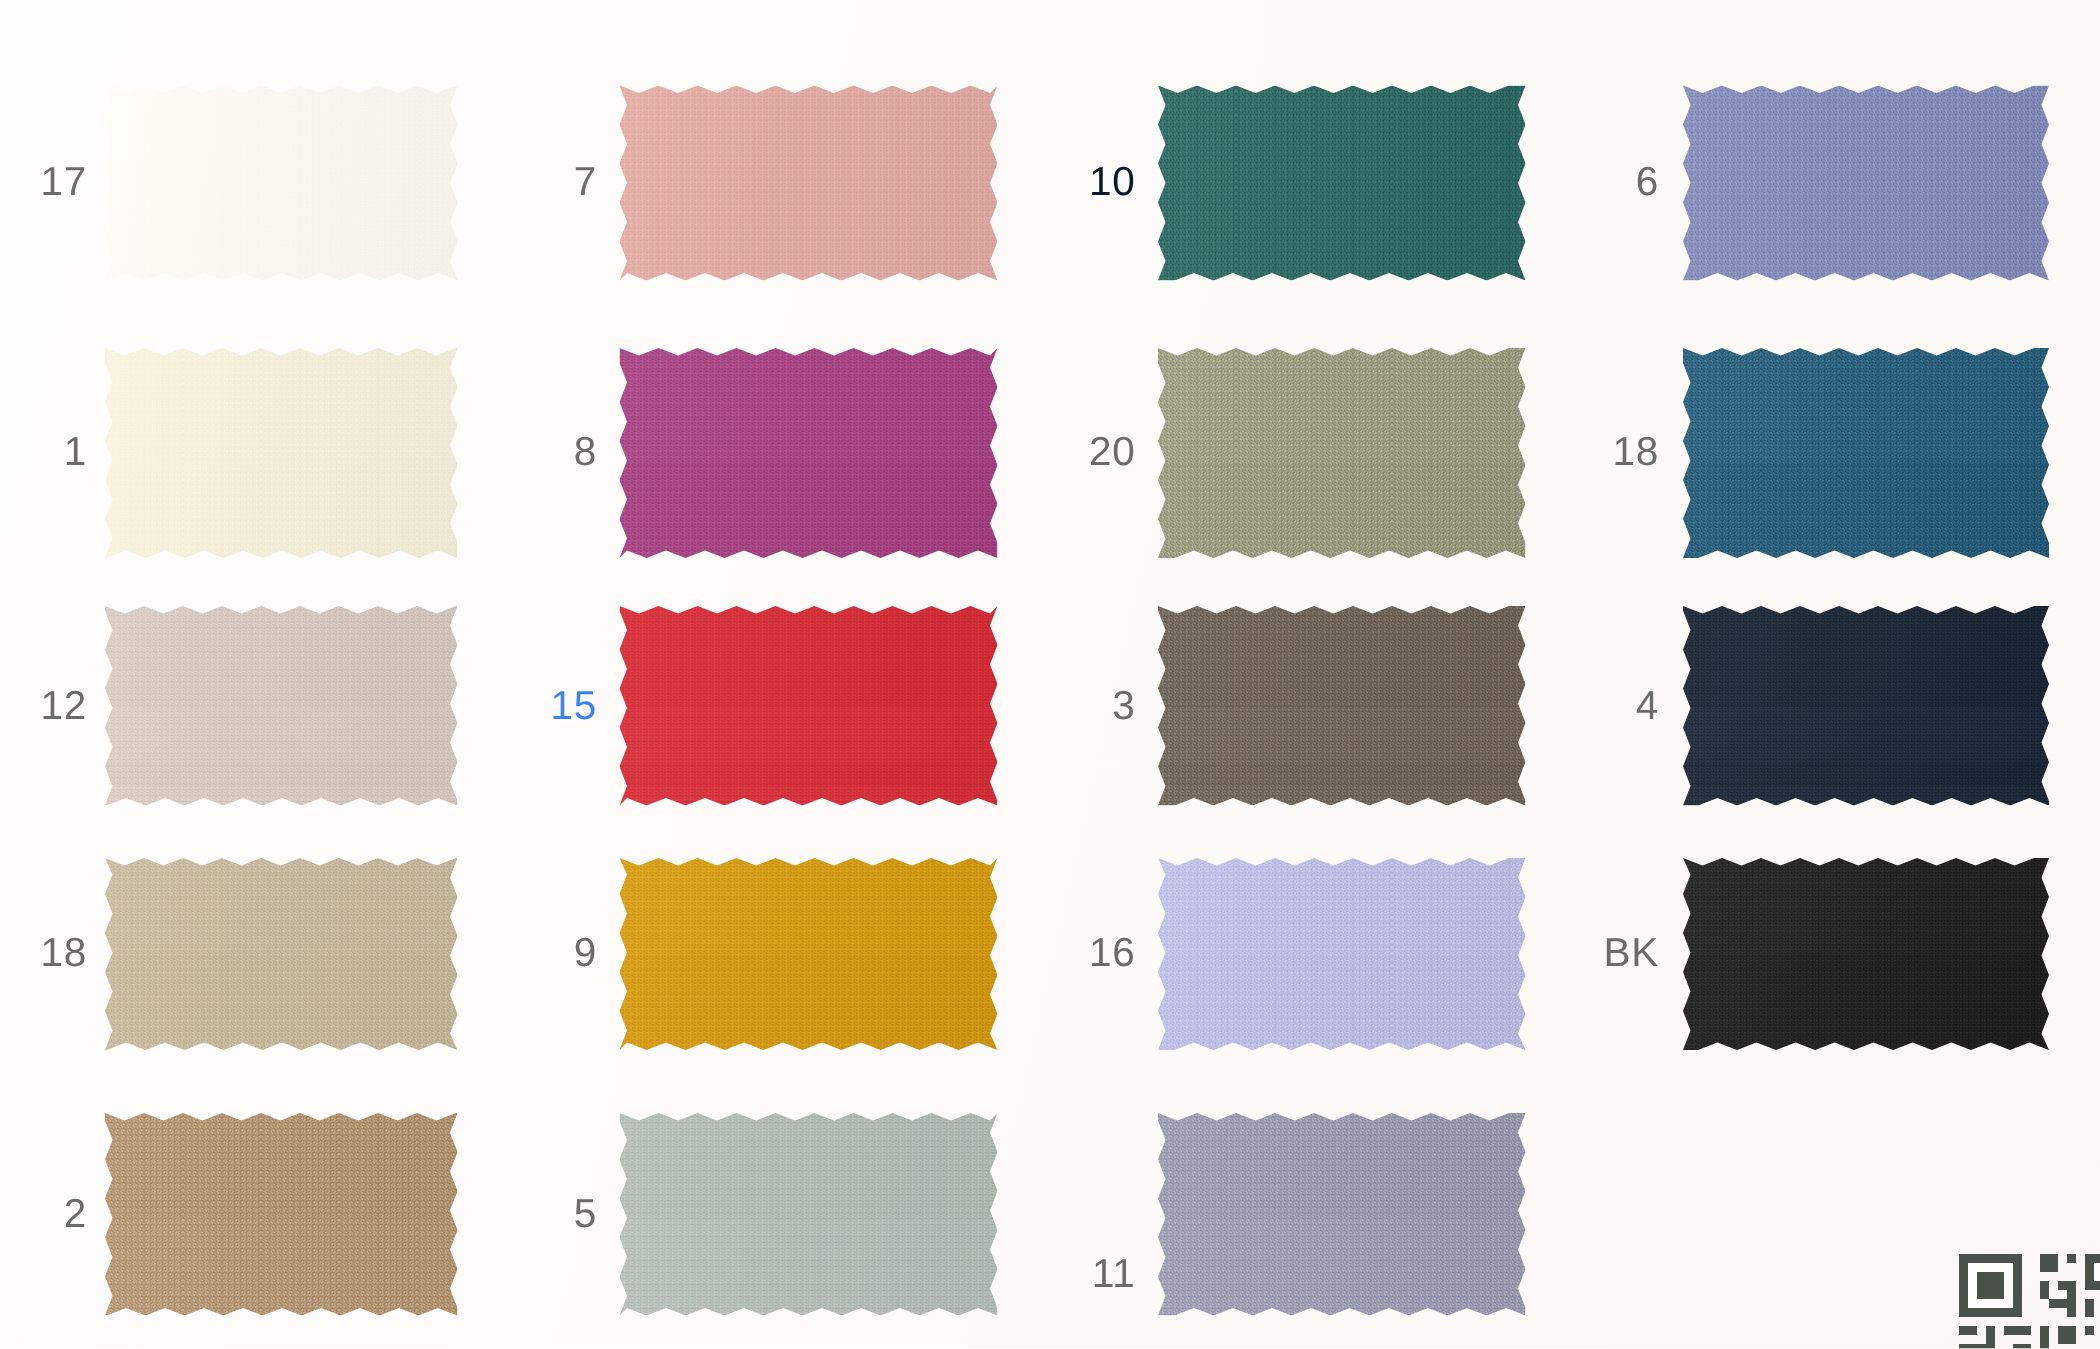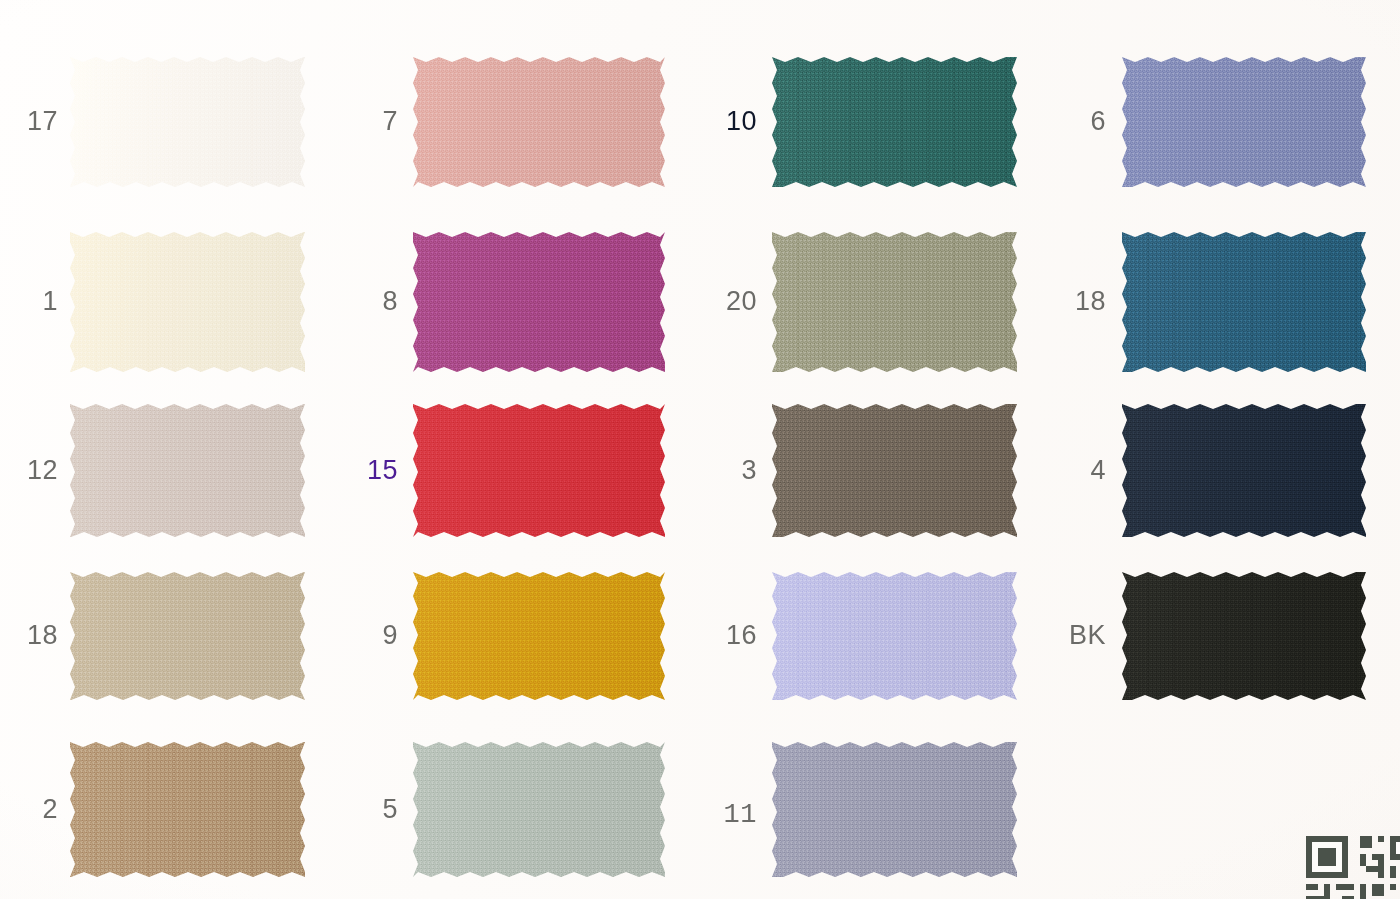--- a/index.html
+++ b/index.html
@@ -189,21 +189,21 @@
         </div>
       </div>
       <div class="swatch-label" style="left: 328px; width: 70px; top: 288px; color: rgb(107, 107, 104);">8</div>
       <div class="chip" title="crimson-red" style="left: 413px; top: 404px; width: 252px; height: 133px;">
         <div class="chip-shadow" style="clip-path: polygon(0px 0px, 13px 5px, 26px 0px, 39px 5px, 52px 0px, 65px 5px, 78px 0px, 91px 5px, 104px 0px, 117px 5px, 130px 0px, 143px 5px, 156px 0px, 169px 5px, 182px 0px, 195px 5px, 208px 0px, 221px 5px, 234px 0px, 247px 5px, 252px 0px, 252px 0px, 247px 13px, 252px 26px, 247px 39px, 252px 52px, 247px 65px, 252px 78px, 247px 91px, 252px 104px, 247px 117px, 252px 130px, 252px 133px, 252px 133px, 239px 128px, 226px 133px, 213px 128px, 200px 133px, 187px 128px, 174px 133px, 161px 128px, 148px 133px, 135px 128px, 122px 133px, 109px 128px, 96px 133px, 83px 128px, 70px 133px, 57px 128px, 44px 133px, 31px 128px, 18px 133px, 5px 128px, 0px 133px, 0px 133px, 5px 120px, 0px 107px, 5px 94px, 0px 81px, 5px 68px, 0px 55px, 5px 42px, 0px 29px, 5px 16px, 0px 3px, 0px 0px);"></div>
         <div class="chip-body" style="background: linear-gradient(100deg, rgb(218, 56, 66) 0%, rgb(212, 50, 60) 38%, rgb(205, 43, 53) 100%) rgb(212, 50, 60); clip-path: polygon(0px 0px, 13px 5px, 26px 0px, 39px 5px, 52px 0px, 65px 5px, 78px 0px, 91px 5px, 104px 0px, 117px 5px, 130px 0px, 143px 5px, 156px 0px, 169px 5px, 182px 0px, 195px 5px, 208px 0px, 221px 5px, 234px 0px, 247px 5px, 252px 0px, 252px 0px, 247px 13px, 252px 26px, 247px 39px, 252px 52px, 247px 65px, 252px 78px, 247px 91px, 252px 104px, 247px 117px, 252px 130px, 252px 133px, 252px 133px, 239px 128px, 226px 133px, 213px 128px, 200px 133px, 187px 128px, 174px 133px, 161px 128px, 148px 133px, 135px 128px, 122px 133px, 109px 128px, 96px 133px, 83px 128px, 70px 133px, 57px 128px, 44px 133px, 31px 128px, 18px 133px, 5px 128px, 0px 133px, 0px 133px, 5px 120px, 0px 107px, 5px 94px, 0px 81px, 5px 68px, 0px 55px, 5px 42px, 0px 29px, 5px 16px, 0px 3px, 0px 0px);">
           <div class="weave-twill"></div>
           <div class="speckle"></div>
         </div>
       </div>
-      <div class="swatch-label" style="left: 328px; width: 70px; top: 456.5px; color: #4c1d95;">15</div>
+      <div class="swatch-label" style="left: 328px; width: 70px; top: 456.5px; color: #3b82f6;">15</div>
       <div class="chip" title="mustard-gold" style="left: 413px; top: 572px; width: 252px; height: 128px;">
         <div class="chip-shadow" style="clip-path: polygon(0px 0px, 13px 5px, 26px 0px, 39px 5px, 52px 0px, 65px 5px, 78px 0px, 91px 5px, 104px 0px, 117px 5px, 130px 0px, 143px 5px, 156px 0px, 169px 5px, 182px 0px, 195px 5px, 208px 0px, 221px 5px, 234px 0px, 247px 5px, 252px 0px, 252px 0px, 247px 13px, 252px 26px, 247px 39px, 252px 52px, 247px 65px, 252px 78px, 247px 91px, 252px 104px, 247px 117px, 252px 128px, 252px 128px, 239px 123px, 226px 128px, 213px 123px, 200px 128px, 187px 123px, 174px 128px, 161px 123px, 148px 128px, 135px 123px, 122px 128px, 109px 123px, 96px 128px, 83px 123px, 70px 128px, 57px 123px, 44px 128px, 31px 123px, 18px 128px, 5px 123px, 0px 128px, 0px 128px, 5px 115px, 0px 102px, 5px 89px, 0px 76px, 5px 63px, 0px 50px, 5px 37px, 0px 24px, 5px 11px, 0px 0px);"></div>
         <div class="chip-body" style="background: linear-gradient(100deg, rgb(217, 160, 28) 0%, rgb(211, 154, 22) 38%, rgb(204, 147, 15) 100%) rgb(211, 154, 22); clip-path: polygon(0px 0px, 13px 5px, 26px 0px, 39px 5px, 52px 0px, 65px 5px, 78px 0px, 91px 5px, 104px 0px, 117px 5px, 130px 0px, 143px 5px, 156px 0px, 169px 5px, 182px 0px, 195px 5px, 208px 0px, 221px 5px, 234px 0px, 247px 5px, 252px 0px, 252px 0px, 247px 13px, 252px 26px, 247px 39px, 252px 52px, 247px 65px, 252px 78px, 247px 91px, 252px 104px, 247px 117px, 252px 128px, 252px 128px, 239px 123px, 226px 128px, 213px 123px, 200px 128px, 187px 123px, 174px 128px, 161px 123px, 148px 128px, 135px 123px, 122px 128px, 109px 123px, 96px 128px, 83px 123px, 70px 128px, 57px 123px, 44px 128px, 31px 123px, 18px 128px, 5px 123px, 0px 128px, 0px 128px, 5px 115px, 0px 102px, 5px 89px, 0px 76px, 5px 63px, 0px 50px, 5px 37px, 0px 24px, 5px 11px, 0px 0px);">
           <div class="weave-twill"></div>
           <div class="speckle"></div>
         </div>
       </div>
       <div class="swatch-label" style="left: 328px; width: 70px; top: 622px; color: rgb(107, 107, 104);">9</div>
       <div class="chip" title="sage-grey" style="left: 413px; top: 742px; width: 252px; height: 135px;">
         <div class="chip-shadow" style="clip-path: polygon(0px 0px, 13px 5px, 26px 0px, 39px 5px, 52px 0px, 65px 5px, 78px 0px, 91px 5px, 104px 0px, 117px 5px, 130px 0px, 143px 5px, 156px 0px, 169px 5px, 182px 0px, 195px 5px, 208px 0px, 221px 5px, 234px 0px, 247px 5px, 252px 0px, 252px 0px, 247px 13px, 252px 26px, 247px 39px, 252px 52px, 247px 65px, 252px 78px, 247px 91px, 252px 104px, 247px 117px, 252px 130px, 252px 135px, 252px 135px, 239px 130px, 226px 135px, 213px 130px, 200px 135px, 187px 130px, 174px 135px, 161px 130px, 148px 135px, 135px 130px, 122px 135px, 109px 130px, 96px 135px, 83px 130px, 70px 135px, 57px 130px, 44px 135px, 31px 130px, 18px 135px, 5px 130px, 0px 135px, 0px 135px, 5px 122px, 0px 109px, 5px 96px, 0px 83px, 5px 70px, 0px 57px, 5px 44px, 0px 31px, 5px 18px, 0px 5px, 0px 0px);"></div>
@@ -248,21 +248,21 @@
         </div>
       </div>
       <div class="swatch-label" style="left: 687px; width: 70px; top: 622px; color: rgb(107, 107, 104);">16</div>
       <div class="chip" title="slate-violet" style="left: 772px; top: 742px; width: 245px; height: 135px;">
         <div class="chip-shadow" style="clip-path: polygon(0px 0px, 13px 5px, 26px 0px, 39px 5px, 52px 0px, 65px 5px, 78px 0px, 91px 5px, 104px 0px, 117px 5px, 130px 0px, 143px 5px, 156px 0px, 169px 5px, 182px 0px, 195px 5px, 208px 0px, 221px 5px, 234px 0px, 245px 0px, 245px 0px, 240px 13px, 245px 26px, 240px 39px, 245px 52px, 240px 65px, 245px 78px, 240px 91px, 245px 104px, 240px 117px, 245px 130px, 245px 135px, 245px 135px, 232px 130px, 219px 135px, 206px 130px, 193px 135px, 180px 130px, 167px 135px, 154px 130px, 141px 135px, 128px 130px, 115px 135px, 102px 130px, 89px 135px, 76px 130px, 63px 135px, 50px 130px, 37px 135px, 24px 130px, 11px 135px, 0px 135px, 0px 135px, 5px 122px, 0px 109px, 5px 96px, 0px 83px, 5px 70px, 0px 57px, 5px 44px, 0px 31px, 5px 18px, 0px 5px, 0px 0px);"></div>
         <div class="chip-body" style="background: linear-gradient(100deg, rgb(160, 161, 182) 0%, rgb(154, 155, 176) 38%, rgb(147, 148, 169) 100%) rgb(154, 155, 176); clip-path: polygon(0px 0px, 13px 5px, 26px 0px, 39px 5px, 52px 0px, 65px 5px, 78px 0px, 91px 5px, 104px 0px, 117px 5px, 130px 0px, 143px 5px, 156px 0px, 169px 5px, 182px 0px, 195px 5px, 208px 0px, 221px 5px, 234px 0px, 245px 0px, 245px 0px, 240px 13px, 245px 26px, 240px 39px, 245px 52px, 240px 65px, 245px 78px, 240px 91px, 245px 104px, 240px 117px, 245px 130px, 245px 135px, 245px 135px, 232px 130px, 219px 135px, 206px 130px, 193px 135px, 180px 130px, 167px 135px, 154px 130px, 141px 135px, 128px 130px, 115px 135px, 102px 130px, 89px 135px, 76px 130px, 63px 135px, 50px 130px, 37px 135px, 24px 130px, 11px 135px, 0px 135px, 0px 135px, 5px 122px, 0px 109px, 5px 96px, 0px 83px, 5px 70px, 0px 57px, 5px 44px, 0px 31px, 5px 18px, 0px 5px, 0px 0px);">
           <div class="weave-twill"></div>
           <div class="speckle"></div>
         </div>
       </div>
-      <div class="swatch-label" style="left: 687px; width: 70px; top: 802px; color: rgb(107, 107, 104); font-family: Liberation Mono, monospace;">11</div>
+      <div class="swatch-label" style="left: 687px; width: 70px; top: 836px; color: rgb(107, 107, 104);">11</div>
       <div class="chip" title="periwinkle-blue" style="left: 1122px; top: 57px; width: 244px; height: 130px;">
         <div class="chip-shadow" style="clip-path: polygon(0px 0px, 13px 5px, 26px 0px, 39px 5px, 52px 0px, 65px 5px, 78px 0px, 91px 5px, 104px 0px, 117px 5px, 130px 0px, 143px 5px, 156px 0px, 169px 5px, 182px 0px, 195px 5px, 208px 0px, 221px 5px, 234px 0px, 244px 0px, 244px 0px, 239px 13px, 244px 26px, 239px 39px, 244px 52px, 239px 65px, 244px 78px, 239px 91px, 244px 104px, 239px 117px, 244px 130px, 244px 130px, 231px 125px, 218px 130px, 205px 125px, 192px 130px, 179px 125px, 166px 130px, 153px 125px, 140px 130px, 127px 125px, 114px 130px, 101px 125px, 88px 130px, 75px 125px, 62px 130px, 49px 125px, 36px 130px, 23px 125px, 10px 130px, 0px 130px, 0px 130px, 5px 117px, 0px 104px, 5px 91px, 0px 78px, 5px 65px, 0px 52px, 5px 39px, 0px 26px, 5px 13px, 0px 0px);"></div>
         <div class="chip-body" style="background: linear-gradient(100deg, rgb(134, 143, 188) 0%, rgb(128, 137, 182) 38%, rgb(121, 130, 175) 100%) rgb(128, 137, 182); clip-path: polygon(0px 0px, 13px 5px, 26px 0px, 39px 5px, 52px 0px, 65px 5px, 78px 0px, 91px 5px, 104px 0px, 117px 5px, 130px 0px, 143px 5px, 156px 0px, 169px 5px, 182px 0px, 195px 5px, 208px 0px, 221px 5px, 234px 0px, 244px 0px, 244px 0px, 239px 13px, 244px 26px, 239px 39px, 244px 52px, 239px 65px, 244px 78px, 239px 91px, 244px 104px, 239px 117px, 244px 130px, 244px 130px, 231px 125px, 218px 130px, 205px 125px, 192px 130px, 179px 125px, 166px 130px, 153px 125px, 140px 130px, 127px 125px, 114px 130px, 101px 125px, 88px 130px, 75px 125px, 62px 130px, 49px 125px, 36px 130px, 23px 125px, 10px 130px, 0px 130px, 0px 130px, 5px 117px, 0px 104px, 5px 91px, 0px 78px, 5px 65px, 0px 52px, 5px 39px, 0px 26px, 5px 13px, 0px 0px);">
           <div class="weave-twill"></div>
           <div class="speckle"></div>
         </div>
       </div>
       <div class="swatch-label" style="left: 1036px; width: 70px; top: 108px; color: rgb(107, 107, 104);">6</div>
       <div class="chip" title="petrol-blue" style="left: 1122px; top: 232px; width: 244px; height: 140px;">
         <div class="chip-shadow" style="clip-path: polygon(0px 0px, 13px 5px, 26px 0px, 39px 5px, 52px 0px, 65px 5px, 78px 0px, 91px 5px, 104px 0px, 117px 5px, 130px 0px, 143px 5px, 156px 0px, 169px 5px, 182px 0px, 195px 5px, 208px 0px, 221px 5px, 234px 0px, 244px 0px, 244px 0px, 239px 13px, 244px 26px, 239px 39px, 244px 52px, 239px 65px, 244px 78px, 239px 91px, 244px 104px, 239px 117px, 244px 130px, 244px 140px, 244px 140px, 231px 135px, 218px 140px, 205px 135px, 192px 140px, 179px 135px, 166px 140px, 153px 135px, 140px 140px, 127px 135px, 114px 140px, 101px 135px, 88px 140px, 75px 135px, 62px 140px, 49px 135px, 36px 140px, 23px 135px, 10px 140px, 0px 140px, 0px 140px, 5px 127px, 0px 114px, 5px 101px, 0px 88px, 5px 75px, 0px 62px, 5px 49px, 0px 36px, 5px 23px, 0px 10px, 0px 0px);"></div>

